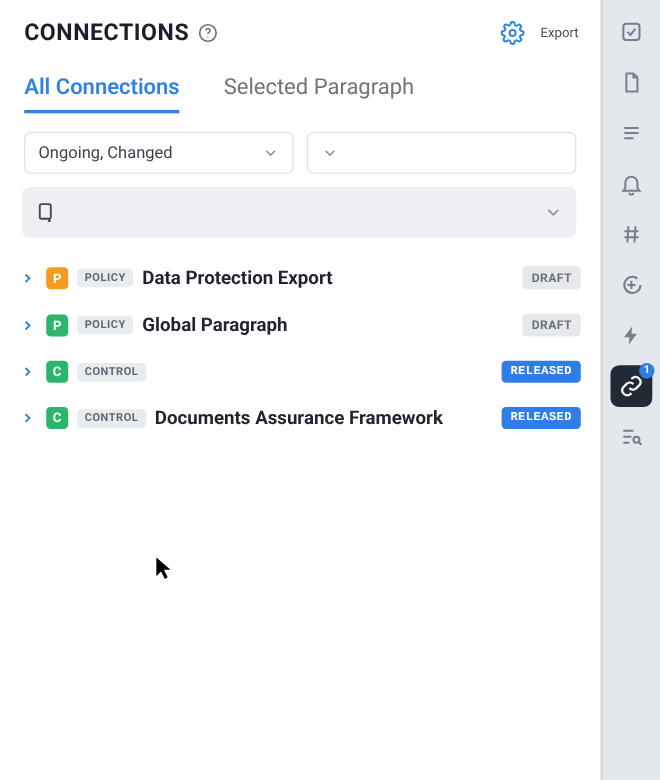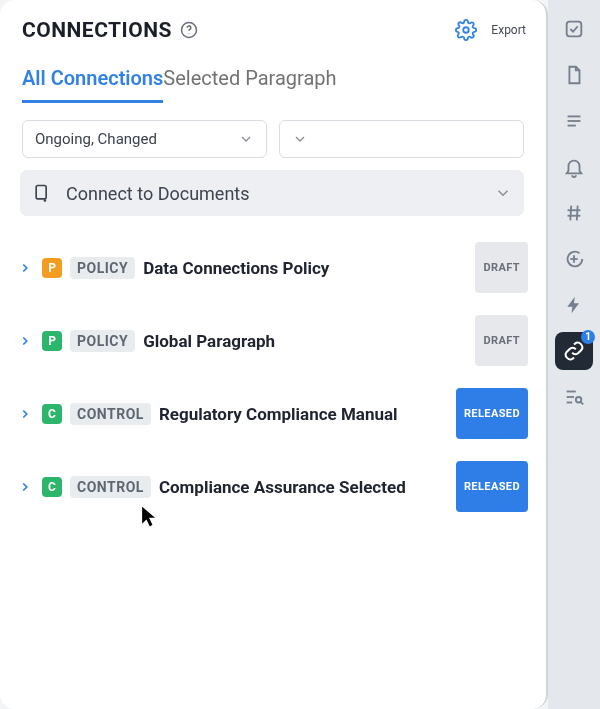--- a/index.html
+++ b/index.html
@@ -34,21 +34,20 @@
   .app {
     display: flex;
     width: 600px; height: 709px;
   }
   .main {
     flex: 0 0 548px;
     height: 709px;
     background: var(--panel-bg);
     border-right: 2px solid #cfd3da;
     position: relative;
-    border-radius: 15px;
   }
   .sidebar {
     flex: 0 0 52px;
     background: var(--sidebar-bg);
     display: flex;
     flex-direction: column;
     align-items: center;
     padding-top: 10px;
     gap: 8px;
   }
@@ -100,20 +99,21 @@
   .export-btn {
     font-size:12px;
     color:#454a55;
     cursor:pointer;
   }
 
   
   .tabs {
     display:flex;
     padding: 20px 8px 0 22px;
+    gap: 40px;
     border-bottom: 1px solid transparent;
   }
   .tab {
     font-size: 20px;
     color: #737373;
     padding-bottom: 10px;
     cursor:pointer;
     border-bottom: 3px solid transparent;
   }
   .tab.active {
@@ -184,37 +184,37 @@
     color:#fff;
     font-size:12px; font-weight:700;
     display:flex; align-items:center; justify-content:center;
   }
   .type-square.orange { background: var(--policy-orange); }
   .type-square.green  { background: var(--policy-green); }
   .type-square.ctrlg  { background: var(--control-green); }
   .type-pill {
     background: var(--pill-bg);
     color: var(--pill-text);
-    font-size: 14px;
+    font-size: 10px;
     font-weight: 700;
     letter-spacing: 0.5px;
     padding: 3px 7px;
     border-radius: 4px;
   }
   .doc-title { font-weight: 700; font-size: 17px; }
   .row-spacer { flex:1; }
   .status {
     font-size: 11px;
     font-weight:700;
     letter-spacing: 0.4px;
-    padding: 19px 8px;
+    padding: 4px 8px;
     border-radius: 4px;
   }
   .status.draft { background: var(--draft-bg); color: var(--draft-text); }
-  .status.released { background: var(--released-bg); color: var(--released-text); }
+  .status.released { background: var(--released-bg); color: var(--released-text); font-family: Liberation Mono, monospace; }
 
   
   .cursor-glyph {
     position:absolute;
     left: 140px; top: 505px;
     width: 18px; height: 24px;
     pointer-events:none;
   }
 </style>
 </head>
@@ -267,40 +267,39 @@
     </div>
 
     <div class="connect-bar-wrap">
       <div class="connect-bar">
         <span class="link-icon">
           <svg width="20" height="20" viewBox="0 0 24 24" fill="none" stroke="currentColor" stroke-width="2">
             <rect x="5" y="3" width="12" height="16" rx="2"></rect>
               <path d="M14 21h3m-1.5-1.5v3"></path>
           </svg>
         </span>
-        <span>Connect to Documents</span>
         <span class="spacer"></span>
         <span class="chev">
           <svg width="18" height="18" viewBox="0 0 24 24" fill="none" stroke="currentColor" stroke-width="2">
               <polyline points="6 9 12 15 18 9"></polyline>
             </svg>
         </span>
       </div>
     </div>
 
     <div class="list" id="list">
         <div class="row">
           <span class="caret">
             <svg width="14" height="14" viewBox="0 0 24 24" fill="none" stroke="currentColor" stroke-width="3">
               <polyline points="9 6 15 12 9 18"></polyline>
             </svg>
           </span>
           <span class="type-square orange">P</span>
           <span class="type-pill">POLICY</span>
-          <span class="doc-title">Data Connections Policy</span>
+          <span class="doc-title">Data Protection Export</span>
           <span class="row-spacer"></span>
           <span class="status draft">DRAFT</span>
         </div>
         <div class="row">
           <span class="caret">
             <svg width="14" height="14" viewBox="0 0 24 24" fill="none" stroke="currentColor" stroke-width="3">
               <polyline points="9 6 15 12 9 18"></polyline>
             </svg>
           </span>
           <span class="type-square green">P</span>
@@ -310,33 +309,32 @@
           <span class="status draft">DRAFT</span>
         </div>
         <div class="row">
           <span class="caret">
             <svg width="14" height="14" viewBox="0 0 24 24" fill="none" stroke="currentColor" stroke-width="3">
               <polyline points="9 6 15 12 9 18"></polyline>
             </svg>
           </span>
           <span class="type-square ctrlg">C</span>
           <span class="type-pill">CONTROL</span>
-          <span class="doc-title">Regulatory Compliance Manual</span>
           <span class="row-spacer"></span>
           <span class="status released">RELEASED</span>
         </div>
         <div class="row">
           <span class="caret">
             <svg width="14" height="14" viewBox="0 0 24 24" fill="none" stroke="currentColor" stroke-width="3">
               <polyline points="9 6 15 12 9 18"></polyline>
             </svg>
           </span>
           <span class="type-square ctrlg">C</span>
           <span class="type-pill">CONTROL</span>
-          <span class="doc-title">Compliance Assurance Selected</span>
+          <span class="doc-title">Documents Assurance Framework</span>
           <span class="row-spacer"></span>
           <span class="status released">RELEASED</span>
         </div>
       </div>
 
     <svg class="cursor-glyph" viewBox="0 0 20 28">
       <path d="M2 2 L2 22 L7 17 L11 25 L14 23 L10 15 L17 15 Z" fill="#000"></path>
     </svg>
 
   </div>

